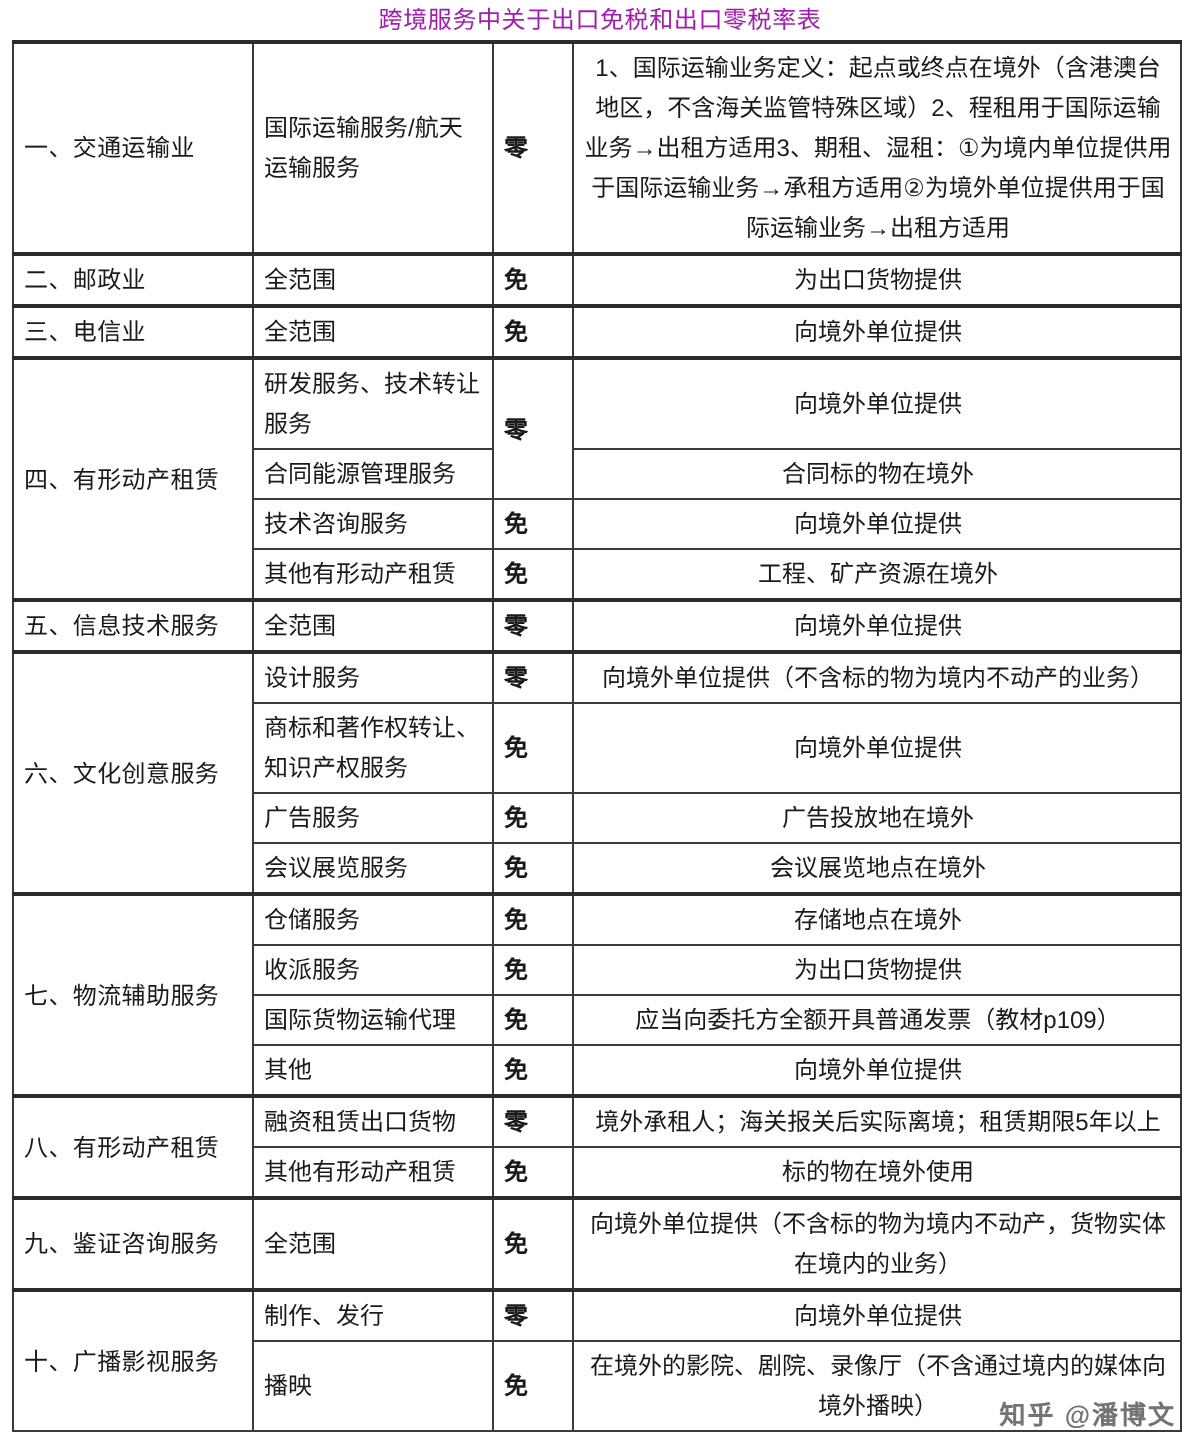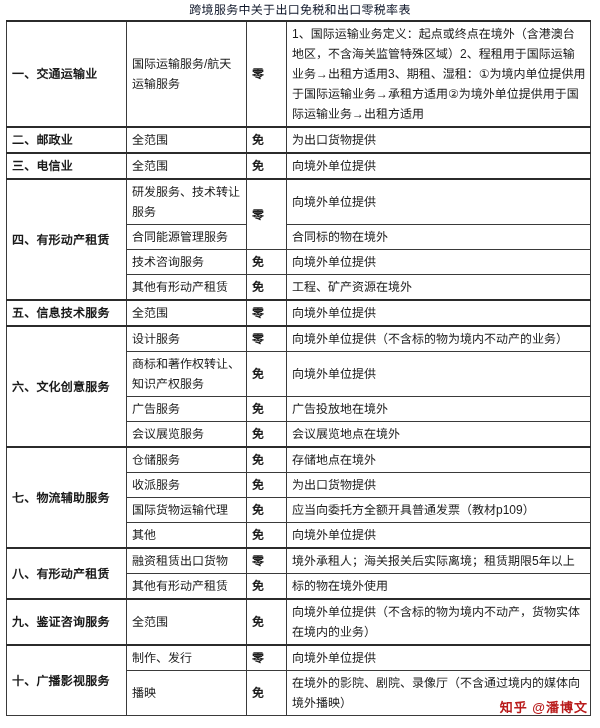--- a/index.html
+++ b/index.html
@@ -14,21 +14,21 @@
     font-family: "Liberation Sans", "DejaVu Sans", sans-serif;
     color: #1a1a1a;
     position: relative;
   }
 
   #page-title {
     text-align: center;
     font-size: 12px;
     line-height: 16px;
     font-weight: 400;
-    color: #0f172a;
+    color: #a21caf;
     padding-top: 2px;
     letter-spacing: 0.3px;
   }
 
   .table-wrap {
     position: absolute;
     left: 6px;
     top: 20px;
     width: 584px;
   }
@@ -49,49 +49,49 @@
     word-break: break-all;
   }
 
   
   col.c-cat  { width: 120px; }
   col.c-svc  { width: 120px; }
   col.c-rate { width: 40px;  }
   col.c-desc { width: 304px; }
 
   td.cat {
-    font-weight: bold;
+    font-weight: normal;
     text-align: left;
     padding-left: 6px;
     letter-spacing: 0.2px;
   }
   td.rate {
     font-weight: bold;
     text-align: left;
     padding-left: 6px;
   }
   td.svc {
     text-align: left;
     margin-left: 40px;
   }
   td.desc {
-    text-align: left;
+    text-align: center;
   }
 
   
   tr.section-start > td {
     border-top: 2px solid #2b2b2b;
   }
 
   .watermark {
     position: absolute;
     right: 12px;
     bottom: 12px;
     font-size: 13px;
-    color: #b91c1c;
+    color: #737373;
     font-weight: bold;
     letter-spacing: 1px;
     pointer-events: none;
     user-select: none;
   }
 </style>
 </head>
 <body>
 
 <div id="page-title">跨境服务中关于出口免税和出口零税率表</div>

